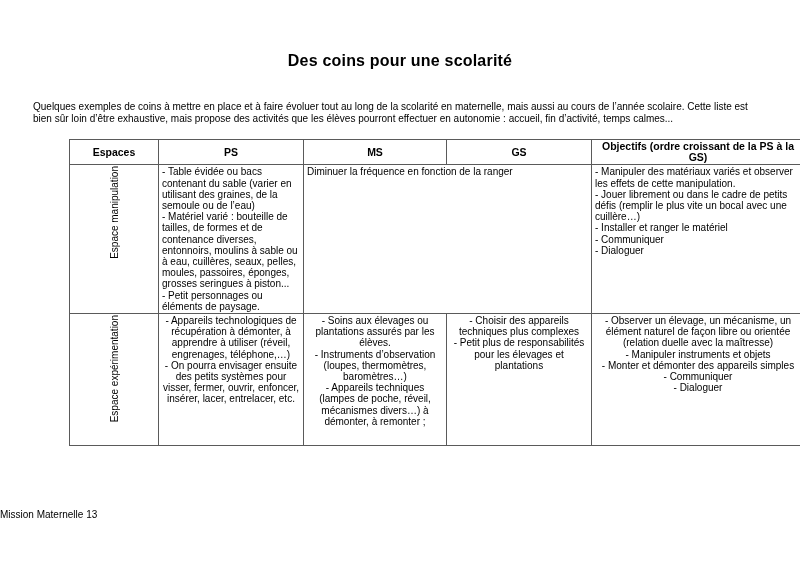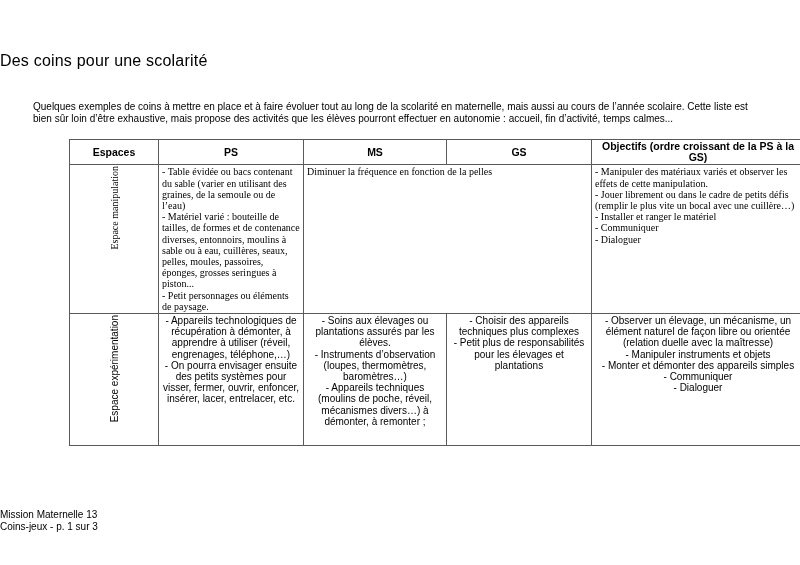--- a/index.html
+++ b/index.html
@@ -14,23 +14,23 @@
     width: 800px;
     height: 565px;
     background: #ffffff;
     overflow: hidden;
   }
   .doc-title {
     position: absolute;
     top: 52px;
     left: 0;
     width: 100%;
-    text-align: left;
+    text-align: center;
     font-size: 16px;
-    font-weight: normal;
+    font-weight: bold;
     margin: 0;
     letter-spacing: 0.2px;
   }
   .intro {
     position: absolute;
     left: 33px;
     top: 91px;
     width: 735px;
     font-size: 10px;
     line-height: 12px;
@@ -70,21 +70,21 @@
     padding: 0;
   }
   .vertical-label {
     writing-mode: vertical-rl;
     transform: rotate(180deg);
     display: inline-block;
     font-size: 10px;
     line-height: 11px;
     white-space: nowrap;
   }
-  tr.row-1 td { height: 142px; font-family: Liberation Serif, serif; }
+  tr.row-1 td { height: 142px; }
   tr.row-2 td { height: 129px; text-align: center; }
   .footer {
     position: absolute;
     top: 509px;
     left: 0;
     width: 100%;
     text-align: left;
     font-size: 10px;
     line-height: 12px;
   }
@@ -116,45 +116,44 @@
       </tr>
     </thead>
     <tbody>
       <tr class="row-1">
         <td class="space-col">
           <span class="vertical-label">Espace manipulation</span>
         </td>
         <td class="cell-text">- Table évidée ou bacs contenant du sable (varier en utilisant des graines, de la semoule ou de l’eau)
 - Matériel varié : bouteille de tailles, de formes et de contenance diverses, entonnoirs, moulins à sable ou à eau, cuillères, seaux, pelles, moules, passoires, éponges, grosses seringues à piston...
 - Petit personnages ou éléments de paysage.</td>
-        <td class="cell-text" colspan="2">Diminuer la fréquence en fonction de la pelles</td>
+        <td class="cell-text" colspan="2">Diminuer la fréquence en fonction de la ranger</td>
         <td class="cell-text">- Manipuler des matériaux variés et observer les effets de cette manipulation.
 - Jouer librement ou dans le cadre de petits défis (remplir le plus vite un bocal avec une cuillère…)
 - Installer et ranger le matériel
 - Communiquer
 - Dialoguer</td>
       </tr>
       <tr class="row-2">
         <td class="space-col">
           <span class="vertical-label">Espace expérimentation</span>
         </td>
         <td class="cell-text">- Appareils technologiques de récupération à démonter, à apprendre à utiliser (réveil, engrenages, téléphone,…)
 - On pourra envisager ensuite des petits systèmes pour visser, fermer, ouvrir, enfoncer, insérer, lacer, entrelacer, etc.</td>
         <td class="cell-text">- Soins aux élevages ou plantations assurés par les élèves.
 - Instruments d’observation (loupes, thermomètres, baromètres…)
-- Appareils techniques (moulins de poche, réveil, mécanismes divers…) à démonter, à remonter ;</td>
+- Appareils techniques (lampes de poche, réveil, mécanismes divers…) à démonter, à remonter ;</td>
         <td class="cell-text">- Choisir des appareils techniques plus complexes
 - Petit plus de responsabilités pour les élevages et plantations</td>
         <td class="cell-text">- Observer un élevage, un mécanisme, un élément naturel de façon libre ou orientée (relation duelle avec la maîtresse)
 - Manipuler instruments et objets
 - Monter et démonter des appareils simples
 - Communiquer
 - Dialoguer</td>
       </tr>
     </tbody>
   </table>
 
   <div class="footer">
     <div>Mission Maternelle 13</div>
-    <div>Coins-jeux - p. 1 sur 3</div>
   </div>
 
 </div>
 
 </body></html>

